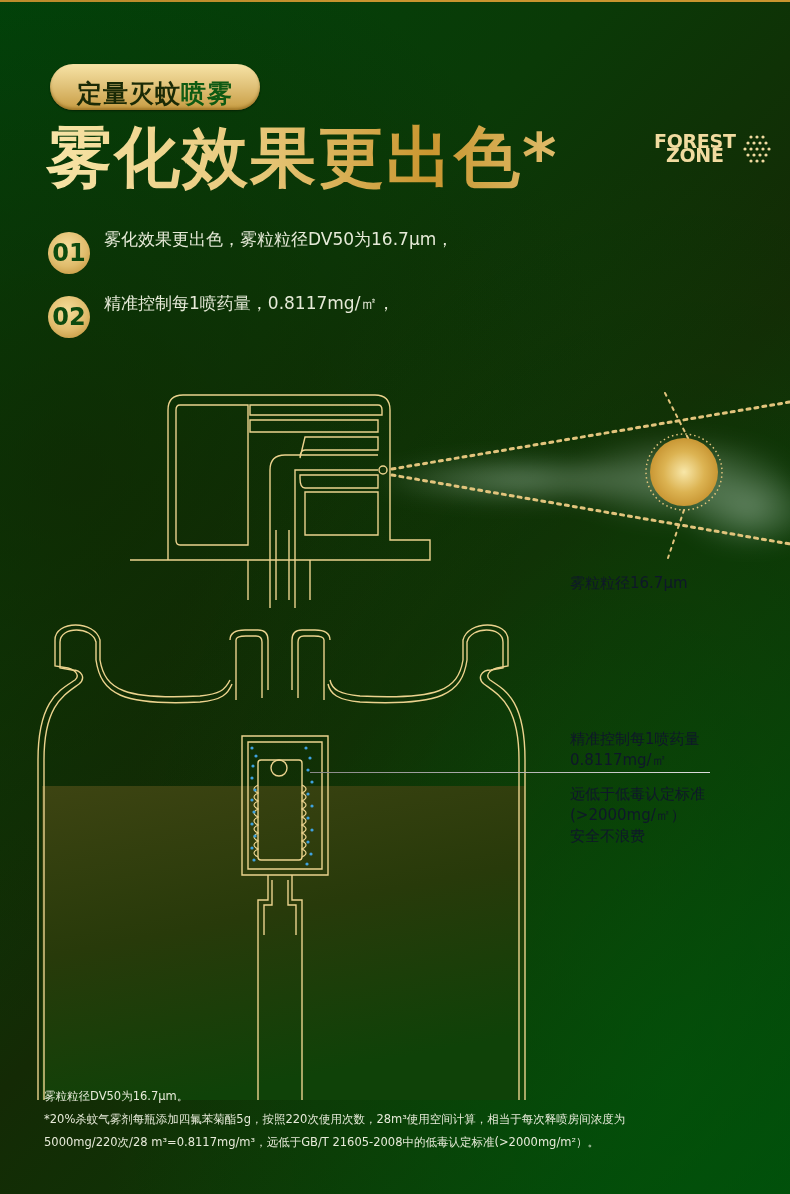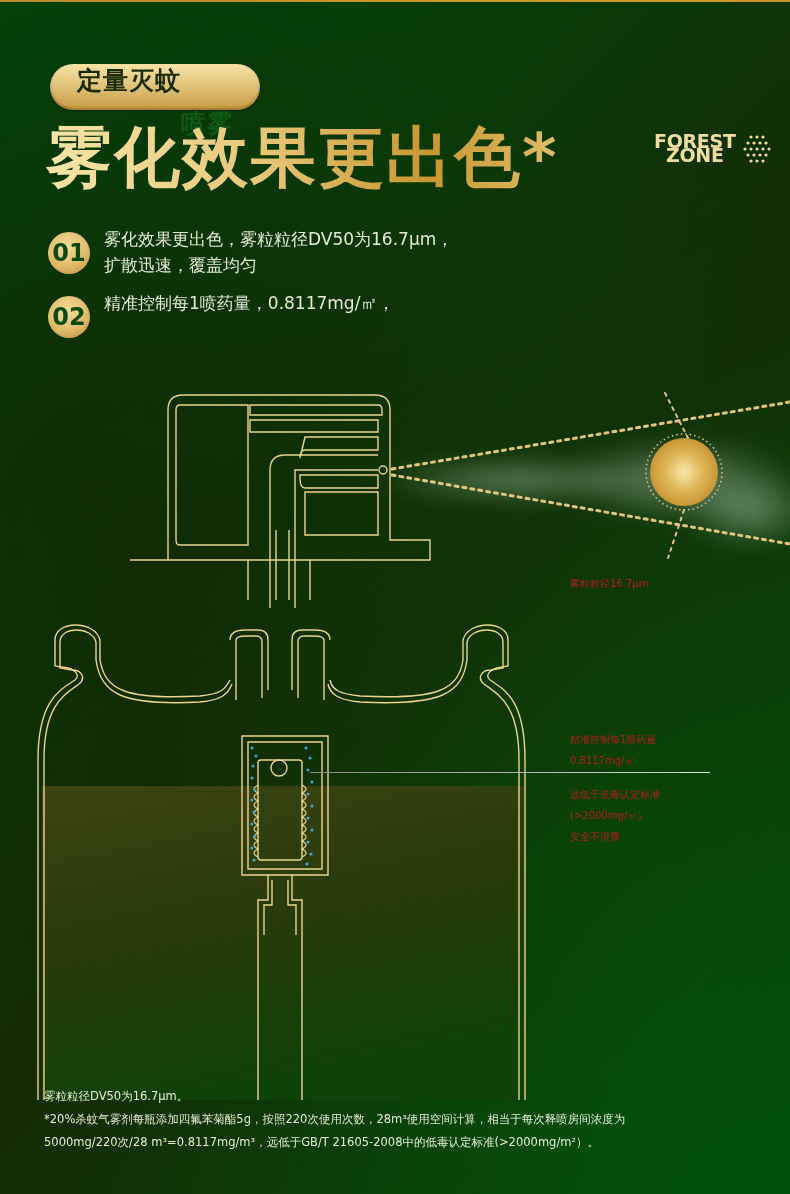--- a/index.html
+++ b/index.html
@@ -11,21 +11,21 @@
   .top-rule { position: absolute; left: 0; top: 0; width: 790px; height: 2px; background: #c9952f; }
   .bg-glow { position: absolute; inset: 0;
     background: radial-gradient(ellipse at 85% 90%, rgba(0,90,10,0.55), transparent 60%),
                 radial-gradient(ellipse at 10% 40%, rgba(20,30,0,0.5), transparent 55%); }
 
   .pill {
     position: absolute; left: 50px; top: 64px; width: 210px; height: 46px;
     border-radius: 23px;
     background: linear-gradient(180deg, #f7e3a6 0%, #e2c47c 45%, #c89d43 100%);
     box-shadow: inset 0 -2px 3px rgba(120,80,10,0.5), 0 1px 2px rgba(0,0,0,0.4);
-    display: flex; align-items: flex-start; justify-content: center;
+    display: flex; align-items: flex-end; justify-content: center;
   }
   .pill span { font-size: 25px; font-weight: bold; color: #153d09; letter-spacing: 1px; }
   .pill .dark { color: #1a2a06; }
   .pill .green { color: #0f5a13; margin-top: 43px; }
 
   .headline {
     position: absolute; left: 46px; top: 118px; font-size: 66px; font-weight: bold;
     letter-spacing: 2px; line-height: 80px;
     background: linear-gradient(90deg, #f7e4a7 0%, #e8c97c 40%, #c9962f 75%, #e0bd6c 100%);
     -webkit-background-clip: text; background-clip: text; color: transparent;
@@ -40,21 +40,21 @@
   .badge {
     width: 42px; height: 42px; border-radius: 50%;
     background: radial-gradient(circle at 45% 35%, #f5dd9a 0%, #e0bc6c 55%, #b98a2f 100%);
     display: flex; align-items: center; justify-content: center;
     font-size: 24px; color: #0d4a0f; font-weight: bold; margin-top: 6px; flex-shrink: 0;
   }
   .feature-text { color: #e6ead8; font-size: 17px; line-height: 26px; }
 
   .diagram { position: absolute; left: 0; top: 380px; width: 790px; height: 720px; }
 
-  .label { position: absolute; color: #b91c1c; font-size: 10px; line-height: 21px; }
+  .label { position: absolute; color: #0f172a; font-size: 15px; line-height: 21px; }
   .callout-line { position: absolute; left: 310px; top: 772px; width: 400px; height: 1px;
     background: linear-gradient(90deg, #888 0%, #ddd 100%); }
 
   .footnote { position: absolute; left: 44px; top: 1085px; color: #e7ead9; font-size: 11.5px; line-height: 23px; }
 </style>
 </head>
 <body>
 
 <div class="top-rule"></div>
 <div class="bg-glow"></div>
@@ -93,21 +93,20 @@
         <circle cx="15" cy="28" r="1.6"></circle>
         <circle cx="21" cy="28" r="1.6"></circle>
     </g>
   </svg>
 </div>
 
 <div class="feature" style="top:226px;">
   <div class="badge">01</div>
   <div class="feature-text">
     <div>雾化效果更出色，雾粒粒径DV50为16.7μm，</div>
-    <div>扩散迅速，覆盖均匀</div>
   </div>
 </div>
 
 <div class="feature" style="top:290px;">
   <div class="badge">02</div>
   <div class="feature-text">
     <div>精准控制每1喷药量，0.8117mg/㎡，</div>
   </div>
 </div>
 

